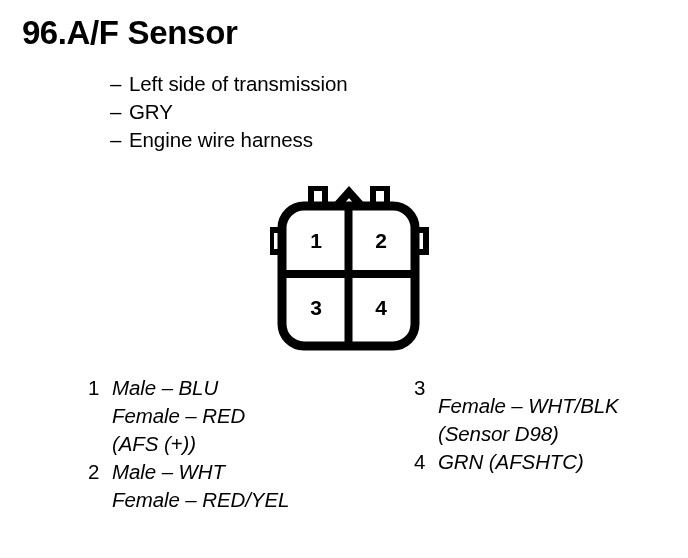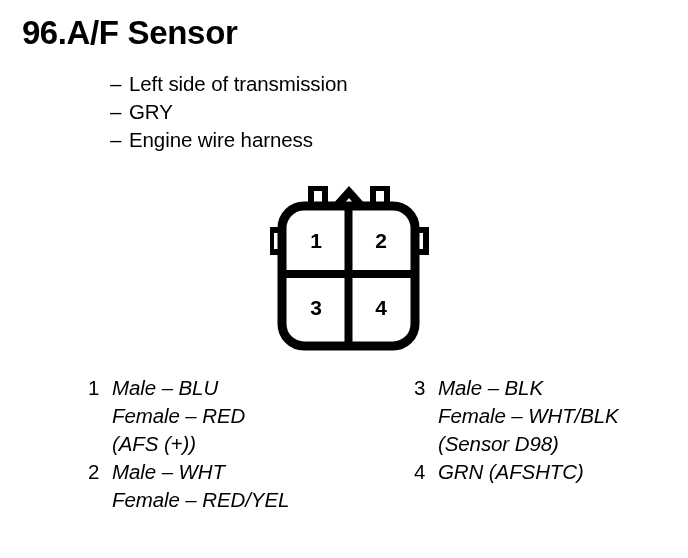--- a/index.html
+++ b/index.html
@@ -189,21 +189,21 @@
       </span>
     </div>
 
   </div>
 
   <div class="legend-col" id="legend-col-right">
 
     <div class="legend-entry">
       <span class="legend-num">3</span>
       <span class="legend-lines">
-        <span class="legend-line">Male – BLK</span><br>
+        <br>
         <span class="legend-line">Female – WHT/BLK</span><br>
         <span class="legend-line">(Sensor D98)</span>
       </span>
     </div>
 
     <div class="legend-entry">
       <span class="legend-num">4</span>
       <span class="legend-lines">
         <span class="legend-line">GRN (AFSHTC)</span>
       </span>

